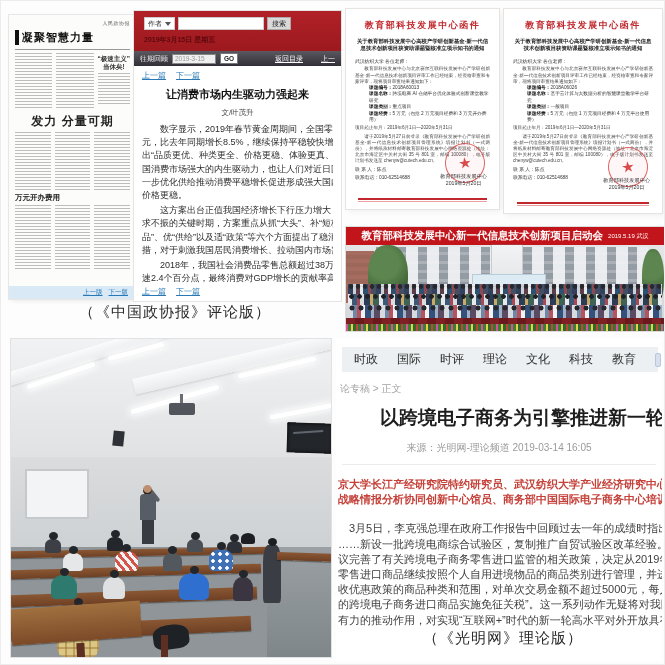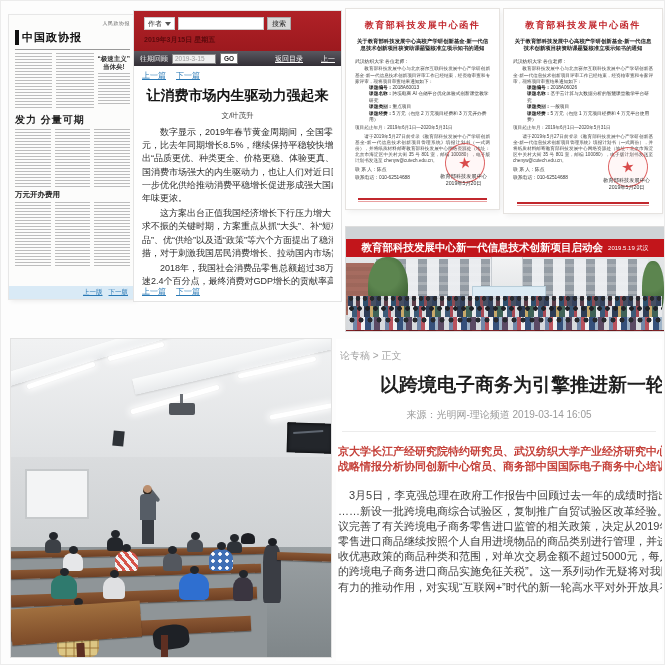--- a/index.html
+++ b/index.html
@@ -7,21 +7,21 @@
   #canvas{position:relative;width:665px;height:665px;background:#fdfdfd;border:1px solid #ececec;overflow:hidden;}
 
   
   .paper-scan{position:absolute;left:8px;top:14px;width:125px;height:284px;background:#fcfcfb;
     box-shadow:0 0 0 1px #e7e7e7,2px 2px 5px rgba(0,0,0,.08);padding:5px 4px 0 6px;overflow:hidden;}
   .masthead{font-size:5px;color:#666;text-align:right;letter-spacing:.5px;}
   .np-head1{font-size:11px;font-weight:bold;color:#121212;border-left:4px solid #111;padding-left:3px;margin-top:4px;letter-spacing:1px;white-space:nowrap;}
   .np-rule{height:1px;background:#999;margin:4px 0 3px;}
   .cols{display:flex;gap:4px;}
   .col{flex:1;background:repeating-linear-gradient(180deg,#bdbdbd 0 1px,transparent 1px 3px);}
-  .np-head2{font-size:10px;font-weight:bold;color:#222;margin:4px 0 2px;letter-spacing:1px;white-space:nowrap;}
+  .np-head2{font-size:12px;font-weight:bold;color:#222;margin:4px 0 2px;letter-spacing:1px;white-space:nowrap;text-align:center;}
   .np-side{font-size:6.5px;font-weight:bold;color:#333;text-align:center;line-height:8px;margin:2px 0;white-space:nowrap;}
   .np-head3{font-size:7.5px;font-weight:bold;color:#222;margin:3px 0 2px;white-space:nowrap;}
   .np-foot{position:absolute;left:0;right:0;bottom:0;height:13px;background:#d9eaf6;display:flex;align-items:center;justify-content:flex-end;gap:6px;padding:0 6px;}
   .np-foot a{font-size:6.5px;color:#2878b5;text-decoration:underline;}
 
   
   .site{position:absolute;left:133px;top:10px;width:207px;height:290px;background:#fff;box-shadow:0 0 0 1px #e4e4e4;overflow:hidden;}
   .site-red{height:40px;background:linear-gradient(180deg,#b02127,#9c191e);padding:6px 0 0 10px;}
   .search-row{display:flex;align-items:center;gap:3px;}
   .sel{background:#fff;border:1px solid #ccc;height:13px;display:flex;align-items:center;gap:3px;padding:0 3px;font-size:7px;color:#333;}
@@ -30,21 +30,21 @@
   .s-btn{height:13px;background:#d9d9d9;border:1px solid #aaa;font-size:7px;color:#222;padding:0 4px;line-height:11px;}
   .date-line{font-size:7px;font-weight:bold;color:#5c0a0d;margin-top:5px;}
   .site-bar{height:15px;background:linear-gradient(180deg,#5a5860,#332f36);display:flex;align-items:center;gap:4px;padding:0 6px;color:#f1f1f1;font-size:7px;white-space:nowrap;}
   .bar-input{width:44px;height:10px;background:#efefef;border:1px solid #888;font-size:6.5px;color:#999;padding:0 2px;}
   .go-btn{height:11px;background:#fff;border:1px solid #777;font-size:6.5px;font-weight:bold;color:#222;padding:0 3px;line-height:9px;}
   .bar-link{color:#fff;margin-left:auto;}
   .bar-link2{color:#fff;margin-left:14px;}
   .site-body{padding:4px 8px 0 8px;}
   .pn-links{display:flex;gap:10px;}
   .pn-links a{font-size:8px;color:#2878b5;}
-  .art-title{font-size:14px;font-weight:bold;color:#141414;text-align:center;margin-top:6px;white-space:nowrap;}
+  .art-title{font-size:11px;font-weight:bold;color:#141414;text-align:center;margin-top:6px;white-space:nowrap;}
   .art-by{font-size:7.5px;color:#444;text-align:center;margin-top:6px;}
   .art-issue{font-size:7.5px;color:#888;text-align:center;margin-top:5px;}
   .art-text{margin-top:5px;}
   .art-line{font-size:9px;color:#2c2c2c;line-height:13.2px;white-space:nowrap;overflow:hidden;}
   .pgap{margin-top:2px;}
   .site-foot{position:absolute;left:8px;bottom:4px;display:flex;gap:10px;}
   .site-foot a{font-size:8px;color:#2878b5;}
 
   .cap{position:absolute;font-size:15px;color:#2b2b2b;text-align:center;letter-spacing:1px;}
   .cap-left{left:8px;top:302px;width:332px;}
@@ -62,21 +62,21 @@
   .doc-field b{font-weight:bold;color:#222;}
   .doc-contact{font-size:4.8px;color:#333;line-height:6.4px;margin-top:2px;}
   .doc-sign{position:absolute;right:12px;bottom:22px;text-align:center;font-size:5.2px;color:#333;line-height:7px;}
   .seal{position:absolute;right:14px;bottom:26px;width:40px;height:40px;border:1.6px solid rgba(210,45,45,.75);border-radius:50%;
     display:flex;align-items:center;justify-content:center;color:rgba(210,45,45,.85);font-size:15px;transform:rotate(-8deg);background:rgba(255,120,120,.06);}
   .doc-footline{position:absolute;left:8%;right:8%;bottom:9px;height:2px;background:#c1272d;}
   .doc-footline::after{content:"";position:absolute;left:0;right:0;top:3px;height:1px;background:#e9a0a0;}
 
   
   .launch{position:absolute;left:345px;top:226px;width:318px;height:104px;box-shadow:0 0 0 1px #ddd;overflow:hidden;background:#cfd3d6;}
-  .launch-banner{height:18px;background:#c2151b;display:flex;align-items:center;justify-content:center;gap:5px;color:#fff;margin-top:12px;}
+  .launch-banner{height:18px;background:#c2151b;display:flex;align-items:center;justify-content:center;gap:5px;color:#fff;}
   .lb-main{font-size:10.5px;font-weight:bold;white-space:nowrap;}
   .lb-note{font-size:6px;white-space:nowrap;}
   .launch-photo{position:relative;height:86px;background:linear-gradient(#e4e6e8,#d2d5d8);}
   .bldg{position:absolute;left:30px;right:16px;top:2px;height:44px;
     background:repeating-linear-gradient(90deg,rgba(74,86,99,.45) 0 9px,rgba(235,237,240,.95) 9px 21px),
                repeating-linear-gradient(0deg,rgba(255,255,255,.85) 0 3px,rgba(160,170,180,.25) 3px 9px),
                linear-gradient(#e8eaec,#d8dbde);}
   .bldg-mid{position:absolute;left:46%;top:0;width:30px;height:48px;background:linear-gradient(#f2f3f4,#e0e2e4);box-shadow:0 0 0 1px rgba(120,130,140,.3);}
   .bldg-sign{position:absolute;left:40%;top:30px;width:72px;height:9px;background:#dcebf4;box-shadow:0 0 0 1px #b8cdd9;}
   .brick{position:absolute;left:0;top:6px;width:28px;height:52px;background:repeating-linear-gradient(0deg,#a66c60 0 4px,#96615634 4px 8px),#9f685c;}
@@ -177,21 +177,21 @@
   .gmw-body{margin:14px 0 0 2px;}
   .gmw-body div{font-size:11px;color:#3d3d3d;line-height:15.2px;white-space:nowrap;overflow:hidden;}
 </style>
 </head>
 <body>
 
 <div id="canvas">
 
   <div class="paper-scan">
     <div class="masthead">人民政协报</div>
-    <div class="np-head1">中国政协报</div>
+    <div class="np-head1">凝聚智慧力量</div>
     <div class="np-rule"></div>
     <div class="cols" style="height:56px">
       <div class="col"></div>
       <div class="col"></div>
       <div style="flex:0 0 28px">
         <div class="np-side">
           <span>“极速主义”</span><br>
           <span>当休矣!</span>
         </div>
         <div class="col" style="height:32px"></div>
@@ -240,35 +240,36 @@
         <a href="#">下一篇</a>
       </div>
       <div class="art-title">让消费市场内生驱动力强起来</div>
       <div class="art-by">文/叶茂升</div>
       <div class="art-text">
         <div class="art-line">　　数字显示，2019年春节黄金周期间，全国零售和餐饮企业销</div>
         <div class="art-line">元，比去年同期增长8.5%，继续保持平稳较快增长势头。从消费</div>
         <div class="art-line">出“品质更优、种类更全、价格更稳、体验更真、年味更浓”的特</div>
         <div class="art-line">国消费市场强大的内生驱动力，也让人们对近日国家发展改革委员</div>
         <div class="art-line">一步优化供给推动消费平稳增长促进形成强大国内市场的实施方案</div>
-        <div class="art-line">年味更浓。</div>
+        <div class="art-line">价格更稳。</div>
         <div class="art-line pgap">　　这方案出台正值我国经济增长下行压力增大，汽车、家电等消</div>
         <div class="art-line">求不振的关键时期，方案重点从抓“大头”、补“短板”、提“质</div>
         <div class="art-line">品”、优“供给”以及适“政策”等六个方面提出了稳消费的举</div>
         <div class="art-line">措，对于刺激我国居民消费增长、拉动国内市场需求必将起到重要</div>
         <div class="art-line pgap">　　2018年，我国社会消费品零售总额超过38万亿元，比上年同期</div>
         <div class="art-line">速2.4个百分点，最终消费对GDP增长的贡献率高达76.2%，成为经</div>
       </div>
     </div>
     <div class="site-foot">
       <a href="#">上一篇</a>
       <a href="#">下一篇</a>
     </div>
   </div>
 
+  <div class="cap cap-left">（《中国政协报》评论版）</div>
 
   <div class="doc doc1">
     <div class="doc-title">教育部科技发展中心函件</div>
     <div class="doc-subject">关于教育部科技发展中心高校产学研创新基金-新一代信息技术创新项目获资助课题暨核准立项示知书的通知</div>
     <div class="doc-sal">武汉纺织大学 各位老师：</div>
     <div class="doc-p">　　教育部科技发展中心与北京赛尔互联科技发展中心产学研创新基金·新一代信息技术创新项目评审工作已经结束，经资格审查和专家评审，现将项目审查结果通知如下：</div>
     <div class="doc-field"><b>课题编号：</b><span>2018A60013</span></div>
     <div class="doc-field"><b>课题名称：</b><span>跨境电商 AI 仓储平台优化体验式创新课堂教学研究</span></div>
     <div class="doc-field"><b>课题类别：</b><span>重点项目</span></div>
     <div class="doc-field"><b>课题经费：</b><span>5 万元（包括 2 万元项目经费和 3 万元开办费用）</span></div>
@@ -369,33 +370,48 @@
       <div class="desk d6"></div>
       <div class="pp ppM"></div>
       <div class="bag"></div>
       <div class="desk d5"></div>
       <div class="chair ch1"></div>
       <div class="chair ch2"></div>
     </div>
   </div>
 
   <div class="gmw">
+    <div class="gmw-nav">
+      <a href="#">时政</a>
+      <a href="#">国际</a>
+      <a href="#">时评</a>
+      <a href="#">理论</a>
+      <a href="#">文化</a>
+      <a href="#">科技</a>
+      <a href="#">教育</a>
+      <span class="list-icon">
+          <i></i>
+          <i></i>
+          <i></i>
+        </span>
+    </div>
     <div class="gmw-bc">论专稿 &gt; 正文</div>
     <div class="gmw-title">以跨境电子商务为引擎推进新一轮高水平对</div>
     <div class="gmw-src">来源：光明网-理论频道  2019-03-14 16:05</div>
     <div class="gmw-div"></div>
     <div class="gmw-authors">
       <div>京大学长江产经研究院特约研究员、武汉纺织大学产业经济研究中心副教授　叶茂</div>
       <div>战略情报分析协同创新中心馆员、商务部中国国际电子商务中心培训学院特聘专家</div>
     </div>
     <div class="gmw-body">
       <div>　3月5日，李克强总理在政府工作报告中回顾过去一年的成绩时指出：“推出对外开放一</div>
       <div>……新设一批跨境电商综合试验区，复制推广自贸试验区改革经验。”2018年11月，</div>
       <div>议完善了有关跨境电子商务零售进口监管的相关政策，决定从2019年1月1日起，“对</div>
       <div>零售进口商品继续按照个人自用进境物品的商品类别进行管理，并进一步扩大跨境电</div>
       <div>收优惠政策的商品种类和范围，对单次交易金额不超过5000元，每人每年交易金额不</div>
       <div>的跨境电子商务进口商品实施免征关税”。这一系列动作无疑将对我国跨境电子商务蓬</div>
       <div>有力的推动作用，对实现“互联网+”时代的新一轮高水平对外开放具有重要的战略意</div>
     </div>
   </div>
 
+  <div class="cap cap-right">（《光明网》理论版）</div>
 
 </div>
 
 </body></html>

